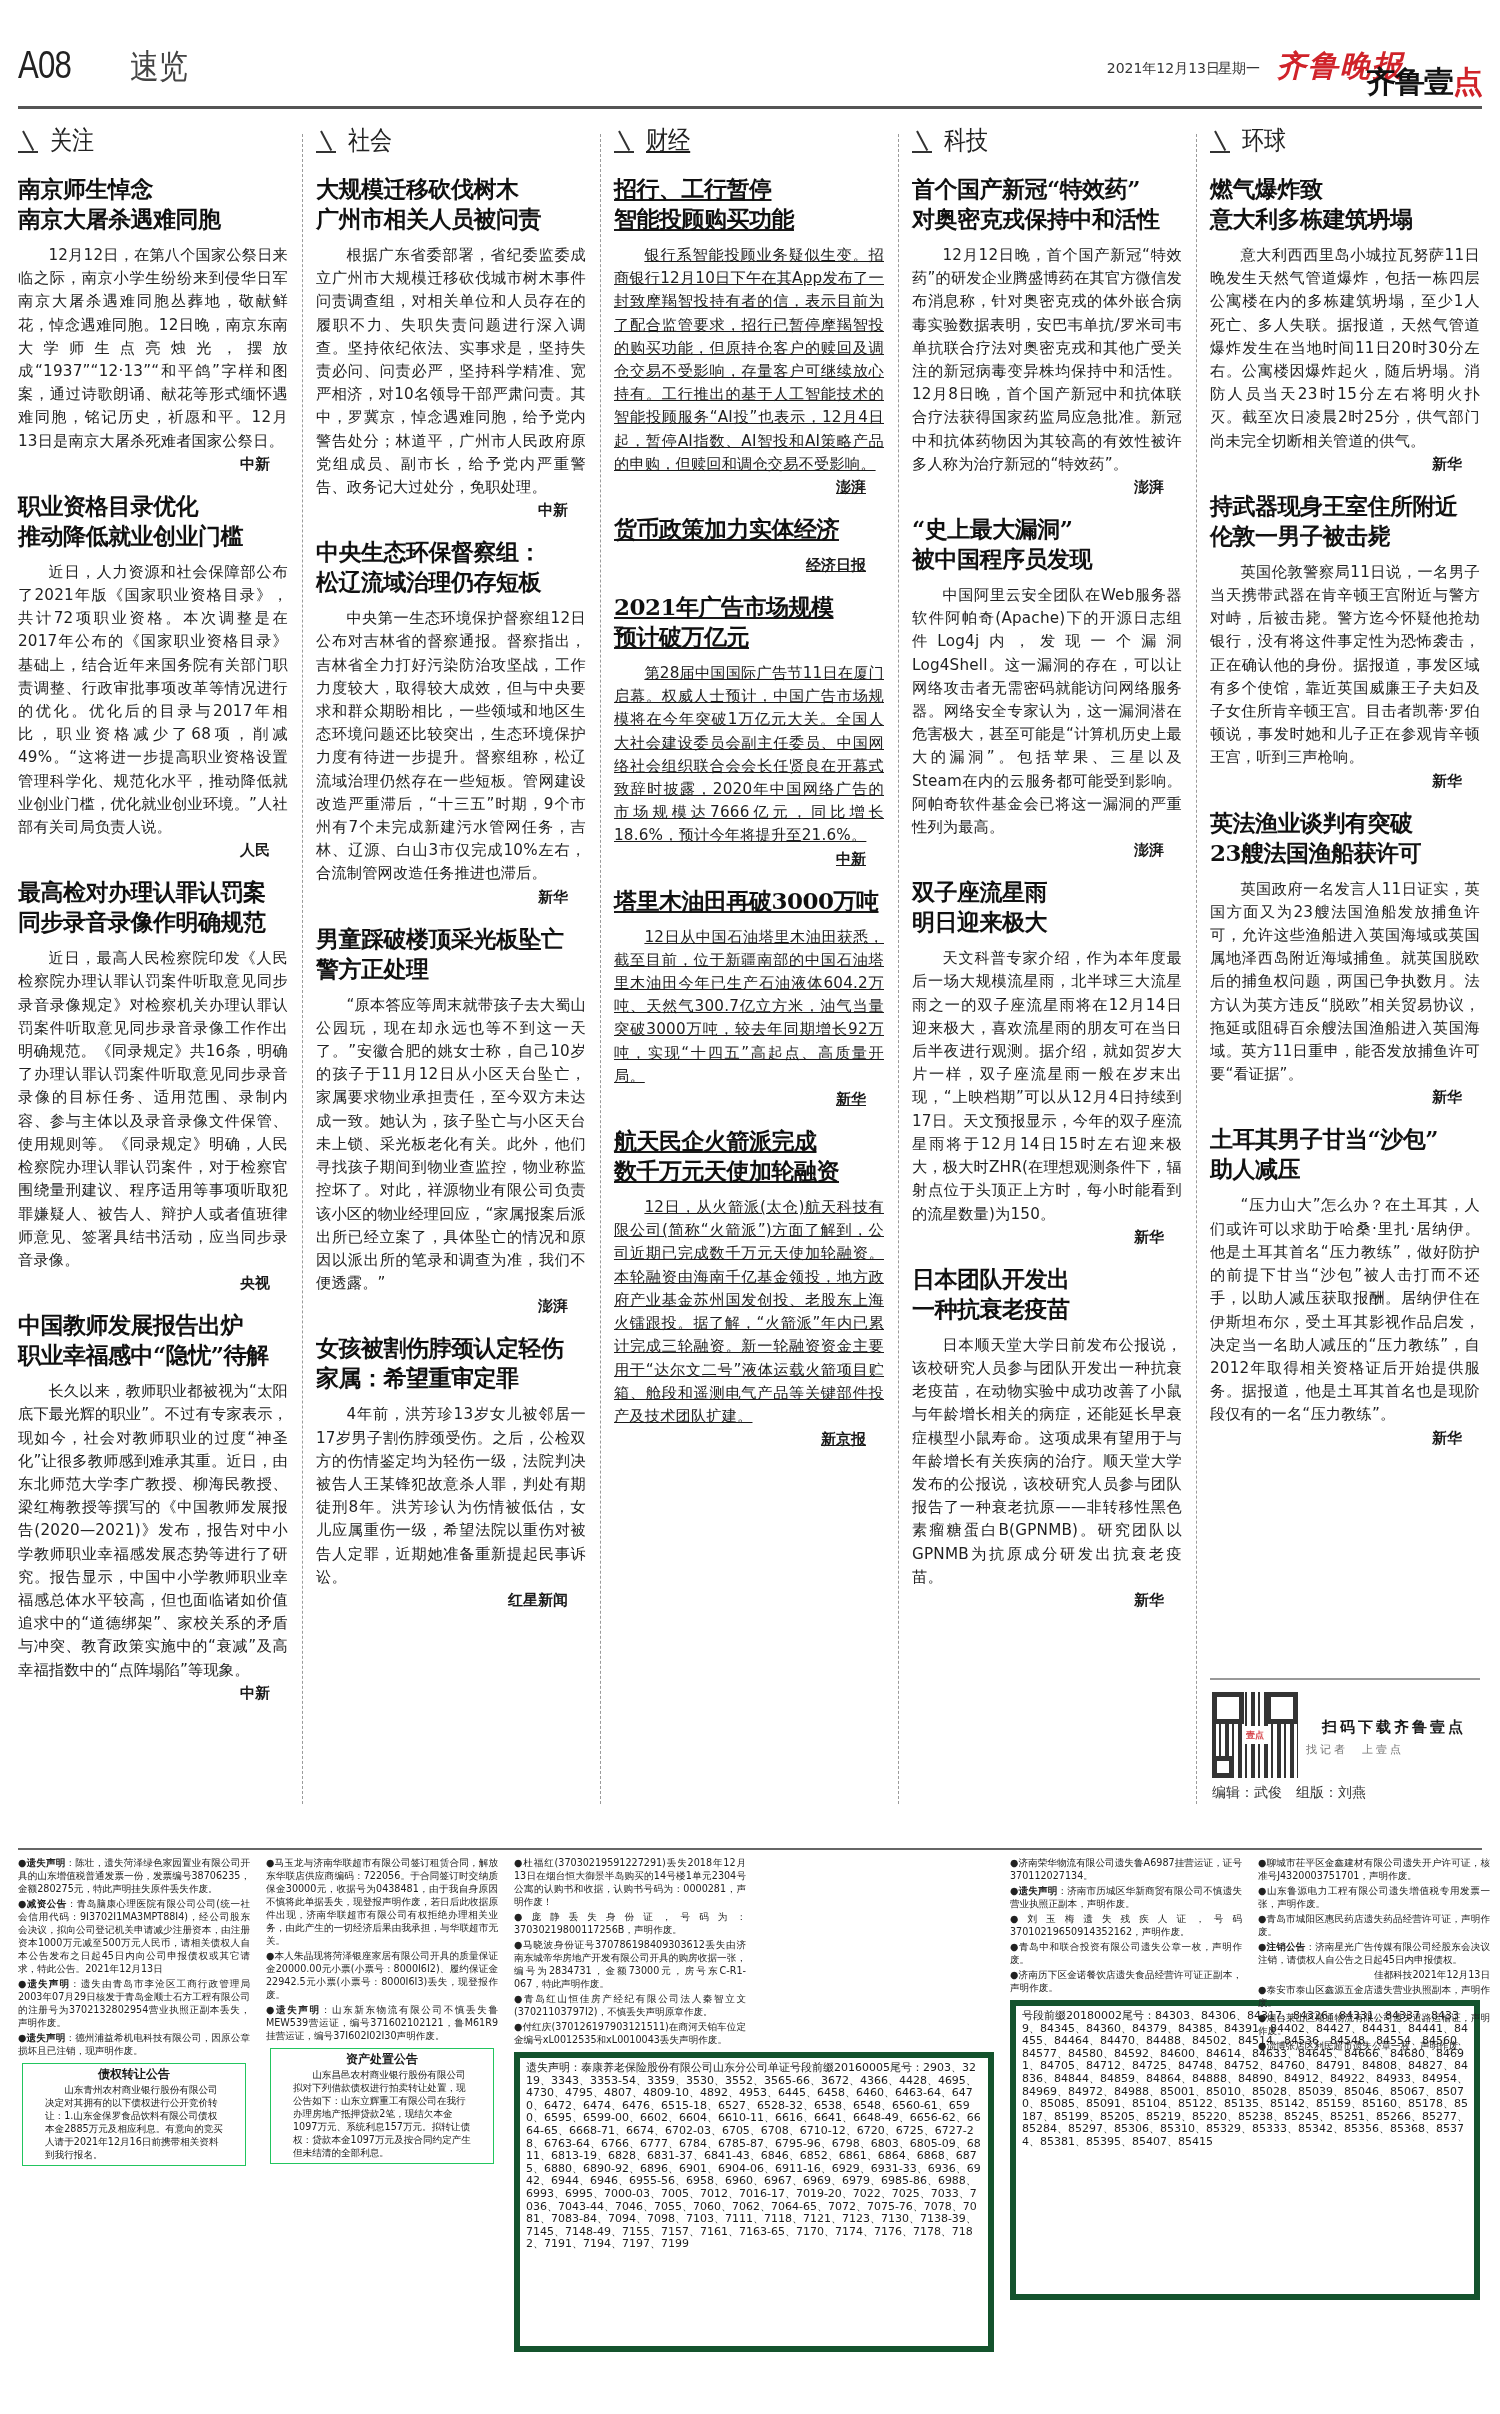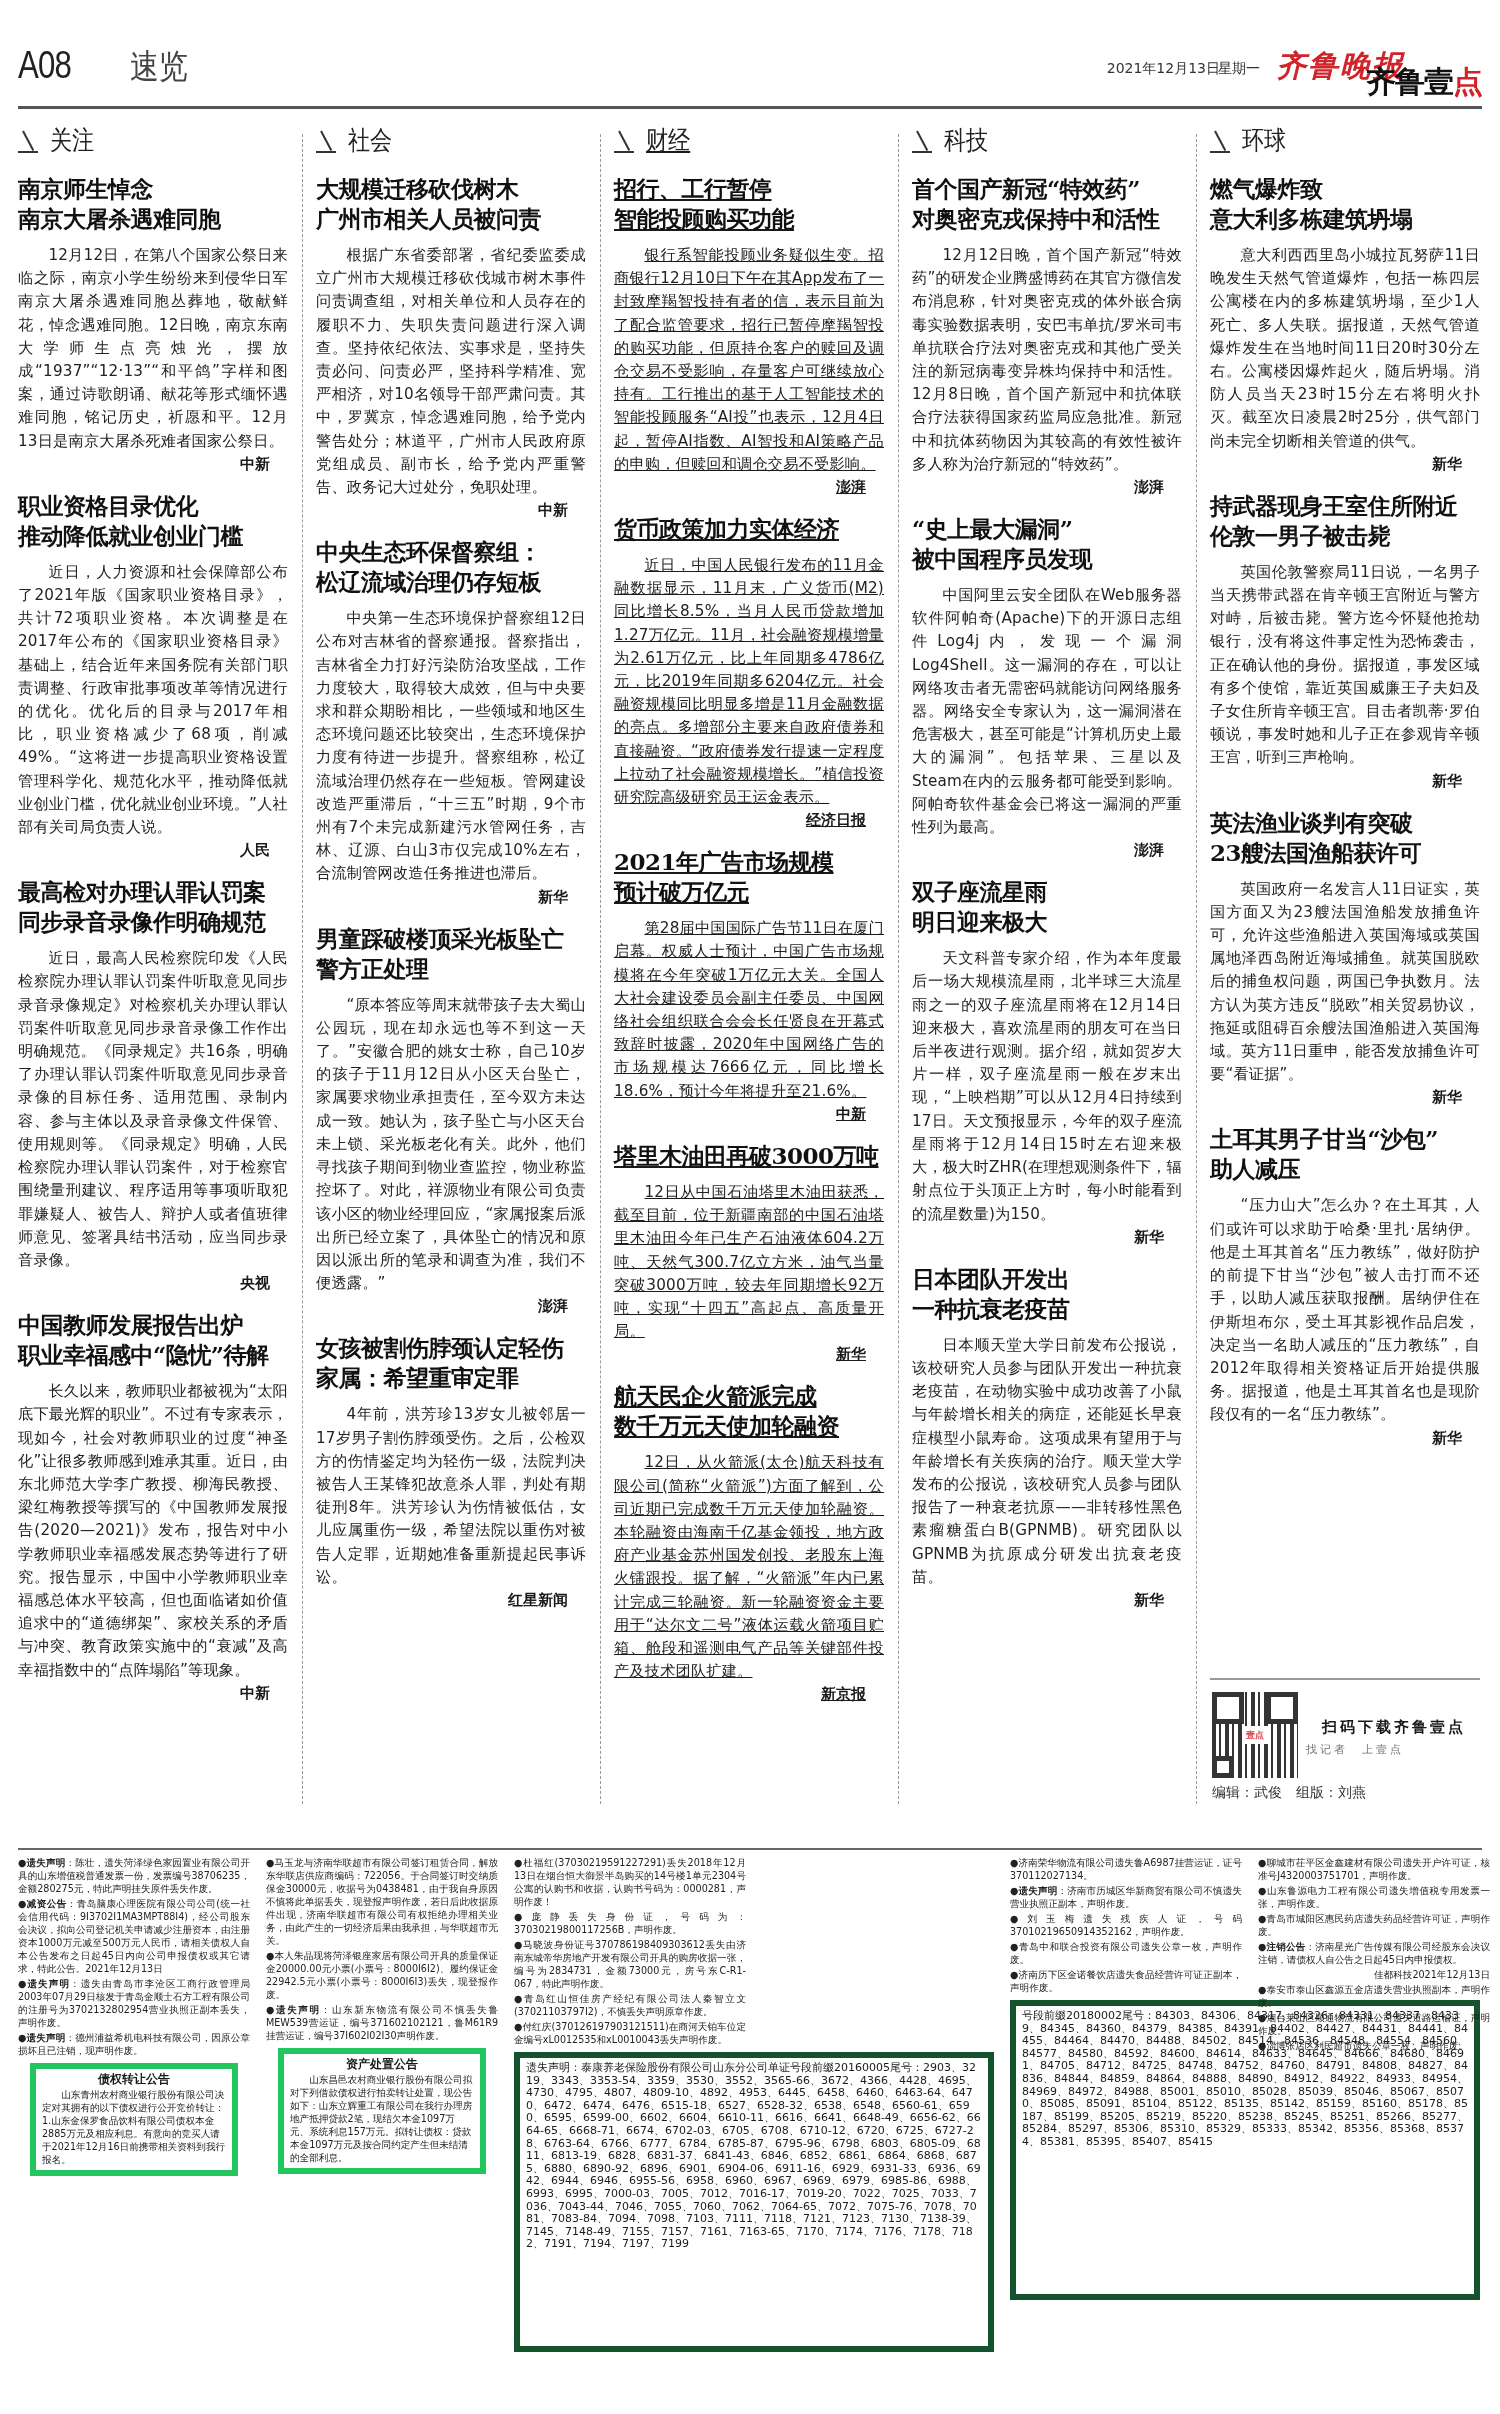--- a/index.html
+++ b/index.html
@@ -46,21 +46,21 @@
   .qr-line2 { position: absolute; left: 96px; top: 62px; font-size: 11px; letter-spacing: 3px; color: #737373; }
   .credits { position: absolute; left: 2px; top: 104px; font-size: 14px; color: #333; }
 
   
   .ads-rule { position: absolute; left: 18px; top: 1848px; width: 1464px; height: 2px; background: #666; }
   .ads { position: absolute; left: 18px; top: 1856px; width: 1464px; height: 545px; }
   .ad-col { position: absolute; top: 0; width: 232px; height: 100%; }
   .ad-item { font-size: 9.6px; line-height: 13px; color: #222; margin-bottom: 2px; text-align: justify; }
   .ad-item .bullet { font-weight: bold; }
   .ad-item .kind { font-weight: bold; }
-  .ad-box { border: 6px solid #22c55e; padding: 4px 6px; margin: 6px 12px; font-size: 9.6px; line-height: 13px; }
+  .ad-box { border: 1px solid #22c55e; padding: 4px 22px; margin: 6px 4px; font-size: 9.6px; line-height: 13px; }
   .ad-box .box-title { text-align: center; font-size: 12px; font-weight: bold; margin-bottom: 2px; }
   .ad-box .box-body { text-indent: 2em; }
   .ad-list { border: 6px solid #14532d; padding: 4px 6px; font-size: 11px; line-height: 12.6px; height: 100%; overflow: hidden; word-break: break-all; }
 </style>
 </head>
 <body>
 
 <header class="masthead">
   <div class="page-no">A08</div>
   <div class="section-name">速览</div>
@@ -164,21 +164,20 @@
           <div>招行、工行暂停</div>
           <div>智能投顾购买功能</div>
         </h2>
       <p class="body">银行系智能投顾业务疑似生变。招商银行12月10日下午在其App发布了一封致摩羯智投持有者的信，表示目前为了配合监管要求，招行已暂停摩羯智投的购买功能，但原持仓客户的赎回及调仓交易不受影响，存量客户可继续放心持有。工行推出的基于人工智能技术的智能投顾服务“AI投”也表示，12月4日起，暂停AI指数、AI智投和AI策略产品的申购，但赎回和调仓交易不受影响。</p>
       <span class="source">澎湃</span>
     </article>
     <article class="article">
       <h2 class="headline">
           <div>货币政策加力实体经济</div>
         </h2>
-      <p class="body">近日，中国人民银行发布的11月金融数据显示，11月末，广义货币(M2)同比增长8.5%，当月人民币贷款增加1.27万亿元。11月，社会融资规模增量为2.61万亿元，比上年同期多4786亿元，比2019年同期多6204亿元。社会融资规模同比明显多增是11月金融数据的亮点。多增部分主要来自政府债券和直接融资。“政府债券发行提速一定程度上拉动了社会融资规模增长。”植信投资研究院高级研究员王运金表示。</p>
       <span class="source">经济日报</span>
     </article>
     <article class="article">
       <h2 class="headline">
           <div>2021年广告市场规模</div>
           <div>预计破万亿元</div>
         </h2>
       <p class="body">第28届中国国际广告节11日在厦门启幕。权威人士预计，中国广告市场规模将在今年突破1万亿元大关。全国人大社会建设委员会副主任委员、中国网络社会组织联合会会长任贤良在开幕式致辞时披露，2020年中国网络广告的市场规模达7666亿元，同比增长18.6%，预计今年将提升至21.6%。</p>
       <span class="source">中新</span>
     </article>

